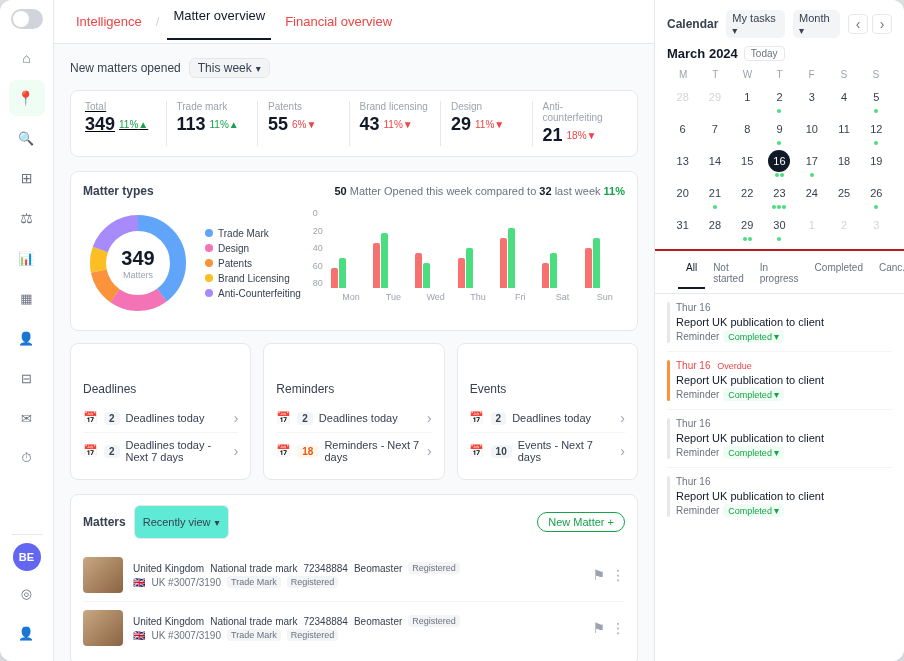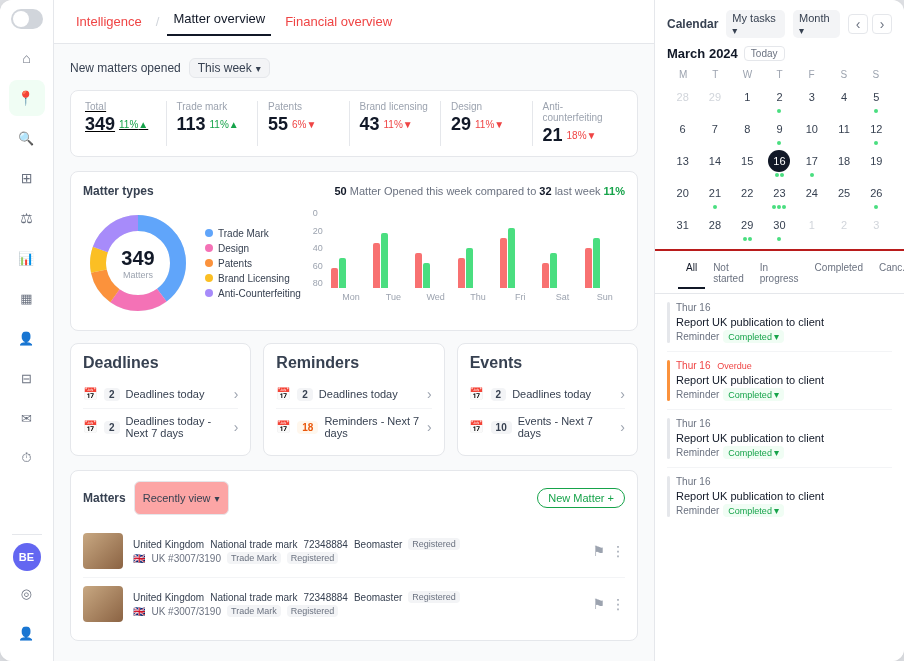--- a/index.html
+++ b/index.html
@@ -16,21 +16,21 @@
     .sidebar-avatar { width: 28px; height: 28px; background: #6366f1; border-radius: 50%; display: flex; align-items: center; justify-content: center; color: #fff; font-size: 11px; font-weight: 600; cursor: pointer; }
     .sidebar-spacer { flex: 1; }
     .sidebar-divider { width: 30px; height: 1px; background: #e5e7eb; margin: 4px 0; }
 
     
     .main-content { flex: 1; display: flex; flex-direction: column; overflow: hidden; background: #f9fafb; }
 
     
     .top-nav { background: #fff; border-bottom: 1px solid #e5e7eb; padding: 0 16px; height: 44px; display: flex; align-items: center; gap: 8px; flex-shrink: 0; }
     .nav-item { font-size: 13px; color: #ef4444; cursor: pointer; padding: 4px 6px; }
-    .nav-item.active { color: #111827; font-weight: 500; border-bottom: 2px solid #111827; padding-bottom: 8px; }
+    .nav-item.active { color: #111827; font-weight: 500; border-bottom: 2px solid #111827; padding-bottom: 15px; }
     .nav-separator { color: #d1d5db; font-size: 13px; }
 
     
     .content-area { flex: 1; overflow-y: auto; padding: 14px 16px; }
 
     
     .stats-header { display: flex; align-items: center; gap: 8px; margin-bottom: 12px; }
     .stats-label { font-size: 12px; font-weight: 500; color: #374151; }
     .week-selector { font-size: 12px; color: #374151; background: #f3f4f6; border: 1px solid #e5e7eb; border-radius: 6px; padding: 2px 8px; cursor: pointer; display: flex; align-items: center; gap: 4px; }
 
@@ -69,33 +69,33 @@
     .bar { border-radius: 2px 2px 0 0; width: 7px; }
     .bar.red { background: #f87171; }
     .bar.green { background: #4ade80; }
     .bar-labels { display: flex; gap: 2px; margin-top: 4px; }
     .bar-label { flex: 1; text-align: center; font-size: 9px; color: #9ca3af; }
     .y-axis { display: flex; flex-direction: column-reverse; justify-content: space-between; font-size: 9px; color: #9ca3af; margin-right: 4px; height: 80px; }
 
     
     .three-col { display: flex; gap: 12px; margin-bottom: 14px; }
     .dl-section { flex: 1; background: #fff; border-radius: 8px; border: 1px solid #e5e7eb; padding: 10px 12px; }
-    .dl-title { font-size: 16px; font-weight: 700; color: #374151; margin-bottom: 8px; }
+    .dl-title { font-size: 12px; font-weight: 400; color: #374151; margin-bottom: 8px; margin-top: 28px; }
     .dl-row { display: flex; align-items: center; gap: 6px; padding: 6px 0; border-bottom: 1px solid #f3f4f6; font-size: 11px; color: #374151; cursor: pointer; }
     .dl-row:last-child { border-bottom: none; }
     .dl-row .num-badge { background: #f3f4f6; border-radius: 4px; padding: 1px 5px; font-size: 10px; font-weight: 600; color: #374151; }
     .dl-row .num-badge.orange { background: #fff7ed; color: #ea580c; }
     .dl-row .arrow-icon { margin-left: auto; color: #9ca3af; font-size: 10px; }
     .dl-icon { font-size: 12px; color: #9ca3af; }
 
     
     .matters-section { background: #fff; border-radius: 8px; border: 1px solid #e5e7eb; padding: 10px 12px; }
     .matters-header { display: flex; align-items: center; justify-content: space-between; margin-bottom: 10px; }
     .matters-title { font-size: 12px; font-weight: 600; color: #374151; }
-    .recently-btn { font-size: 11px; color: #374151; background: #fca5a5; border: 1px solid #e5e7eb; border-radius: 6px; padding: 10px 8px; cursor: pointer; display: flex; align-items: center; gap: 4px; }
+    .recently-btn { font-size: 11px; color: #374151; background: #5eead4; border: 1px solid #e5e7eb; border-radius: 6px; padding: 10px 8px; cursor: pointer; display: flex; align-items: center; gap: 4px; }
     .new-matter-btn { font-size: 11px; color: #16a34a; border: 1.5px solid #16a34a; border-radius: 16px; padding: 3px 10px; cursor: pointer; background: #fff; font-weight: 500; }
 
     .matter-row { display: flex; align-items: center; gap: 10px; padding: 8px 0; border-bottom: 1px solid #f3f4f6; }
     .matter-row:last-child { border-bottom: none; }
     .matter-thumb { width: 40px; height: 36px; background: #f3f4f6; border-radius: 4px; overflow: hidden; display: flex; align-items: center; justify-content: center; flex-shrink: 0; }
     .matter-thumb-placeholder { width: 100%; height: 100%; background: linear-gradient(135deg, #c8a882 0%, #8b6343 100%); }
     .matter-info { flex: 1; }
     .matter-tags { display: flex; gap: 6px; align-items: center; flex-wrap: wrap; margin-bottom: 2px; }
     .matter-tag { font-size: 10px; color: #374151; }
     .matter-sub { display: flex; gap: 6px; align-items: center; }

